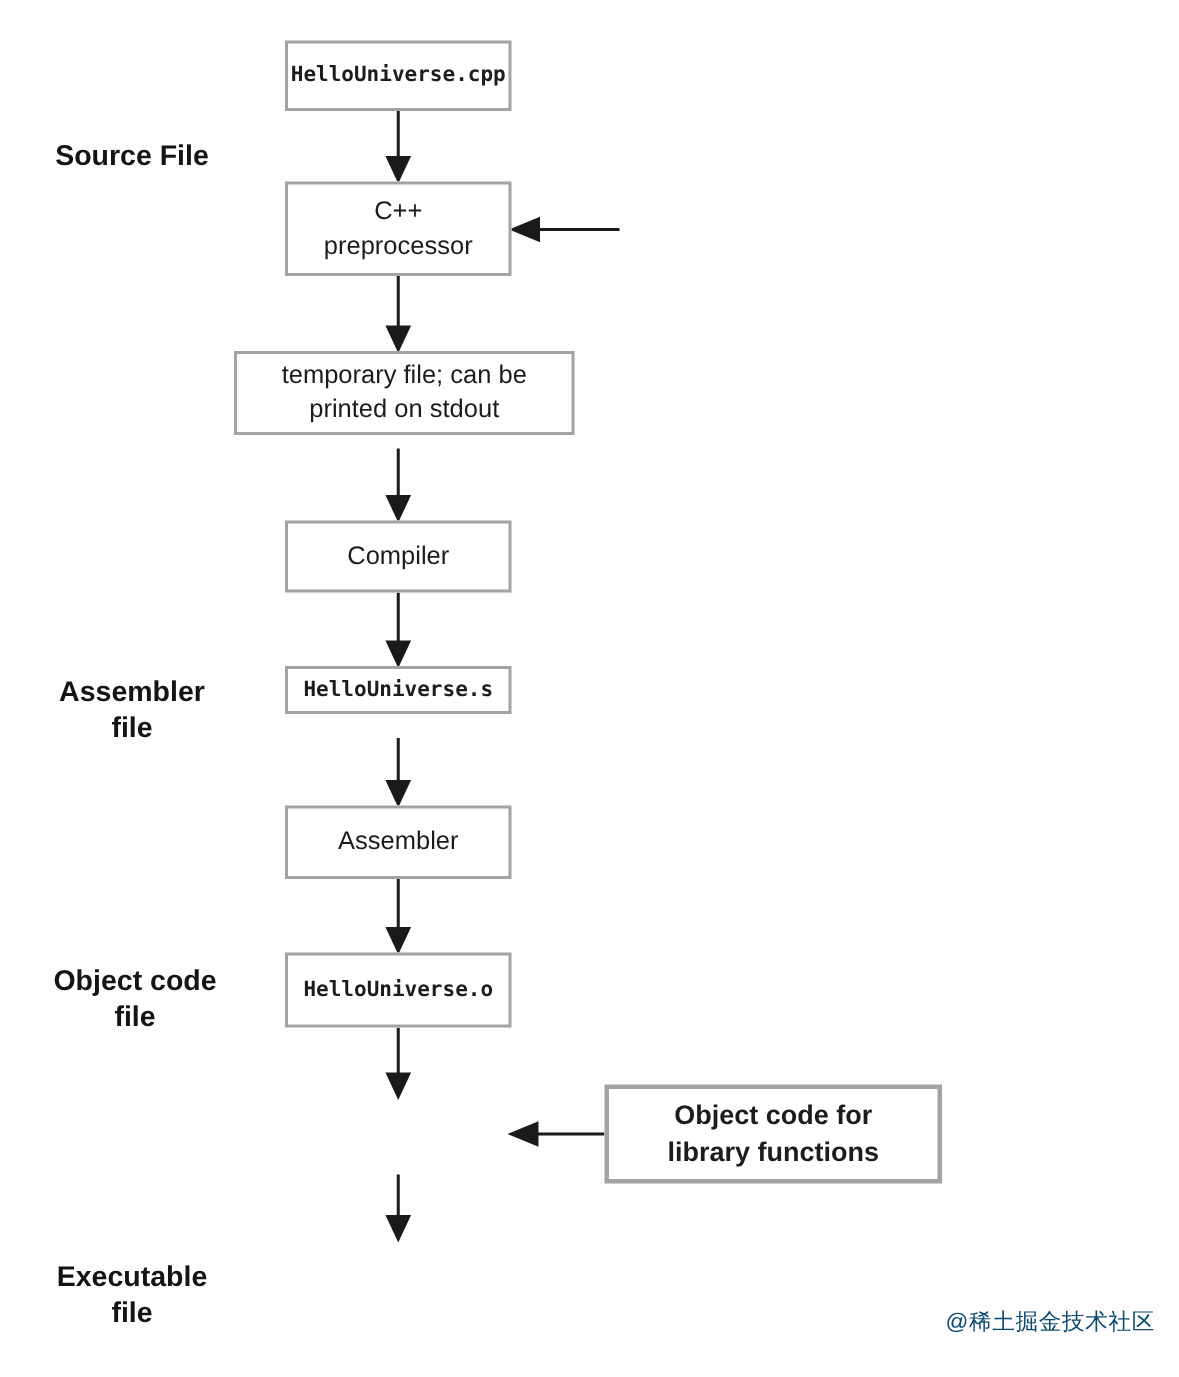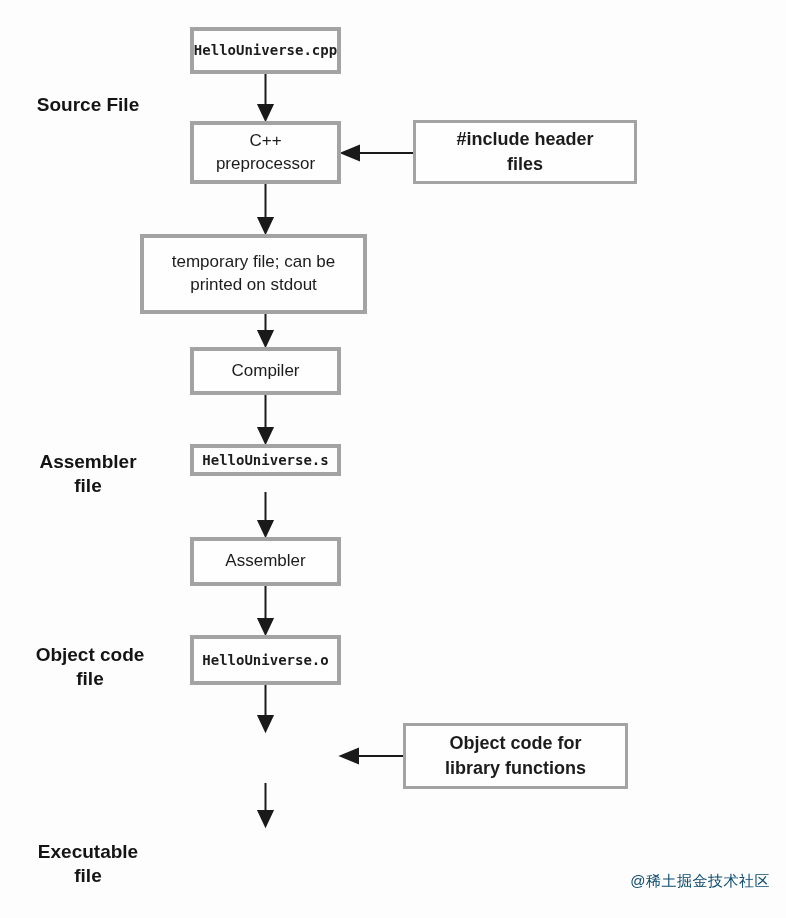--- a/index.html
+++ b/index.html
@@ -19,21 +19,21 @@
   .arrows {
     position: absolute;
     top: 0; left: 0;
     width: 786px;
     height: 918px;
     pointer-events: none;
   }
   .node {
     position: absolute;
     box-sizing: border-box;
-    border: 4px solid #a3a3a3;
+    border: 2px solid #a3a3a3;
     background: #fefefe;
     display: flex;
     align-items: center;
     justify-content: center;
     text-align: center;
     white-space: pre-line;
     font-size: 17px;
     line-height: 1.35;
     color: #1c1c1c;
   }
@@ -64,21 +64,21 @@
     top: 872px;
     width: 170px;
     text-align: right;
     font-size: 15px;
     color: #0c4a6e;
     letter-spacing: 0.5px;
   }
   
   #n-source       { left: 190px; top: 27px;  width: 151px; height: 47px; }
   #n-preprocessor { left: 190px; top: 121px; width: 151px; height: 63px; }
-  #n-tempfile     { left: 140px; top: 234px; width: 227px; height: 80px; }
+  #n-tempfile     { left: 156px; top: 234px; width: 227px; height: 56px; }
   #n-compiler     { left: 190px; top: 347px; width: 151px; height: 48px; }
   #n-assembly     { left: 190px; top: 444px; width: 151px; height: 32px; }
   #n-assembler    { left: 190px; top: 537px; width: 151px; height: 49px; }
   #n-objectfile   { left: 190px; top: 635px; width: 151px; height: 50px; }
   #n-linker       { left: 190px; top: 732px; width: 151px; height: 51px; }
   #n-executable   { left: 190px; top: 827px; width: 151px; height: 50px; }
   #a-include      { left: 413px; top: 120px; width: 224px; height: 64px; }
   #a-library      { left: 403px; top: 723px; width: 225px; height: 66px; }
   
   #lbl-source     { left: 18px; top: 93px;  width: 140px; }
@@ -121,22 +121,20 @@
   <div class="node mono" id="n-source">HelloUniverse.cpp</div>
   <div class="node" id="n-preprocessor">C++
 preprocessor</div>
   <div class="node" id="n-tempfile">temporary file; can be
 printed on stdout</div>
   <div class="node" id="n-compiler">Compiler</div>
   <div class="node mono" id="n-assembly">HelloUniverse.s</div>
   <div class="node" id="n-assembler">Assembler</div>
   <div class="node mono" id="n-objectfile">HelloUniverse.o</div>
 
-  <div class="node ann" id="a-include">#include header
-files</div>
   <div class="node ann" id="a-library">Object code for
 library functions</div>
 
   <div class="side-label" id="lbl-source">Source File</div>
   <div class="side-label" id="lbl-assembler">Assembler
 file</div>
   <div class="side-label" id="lbl-object">Object code
 file</div>
   <div class="side-label" id="lbl-executable">Executable
 file</div>

